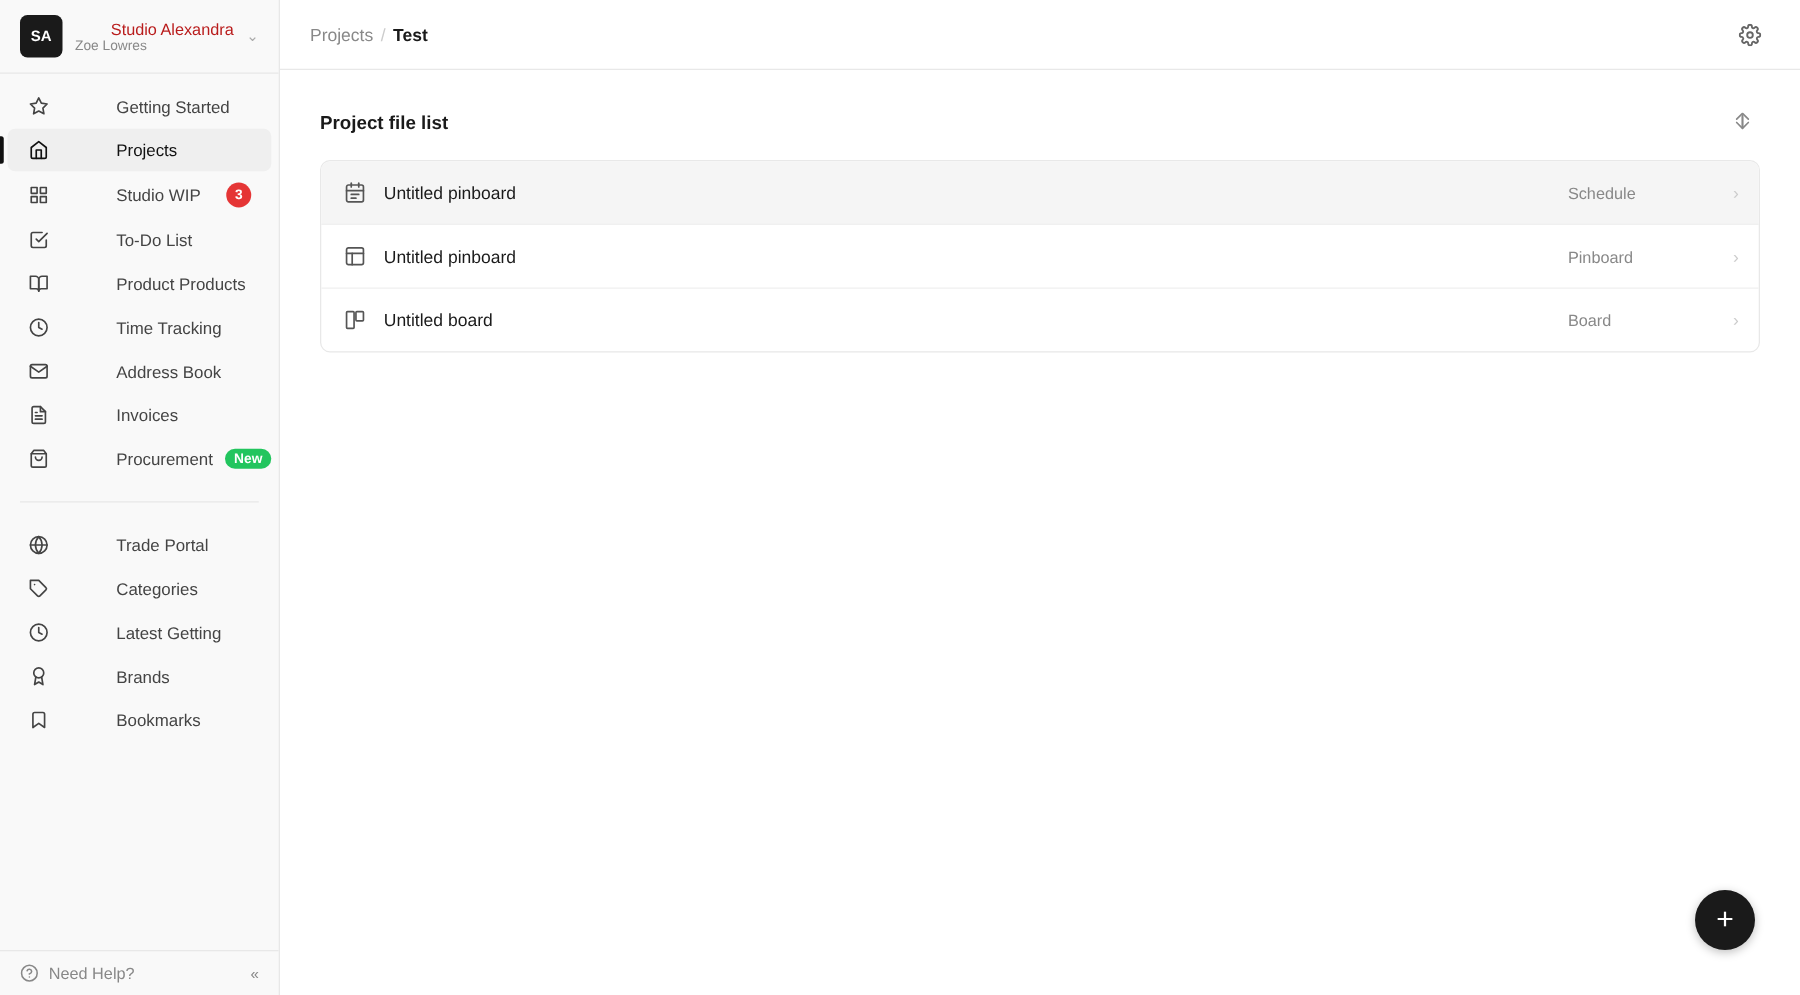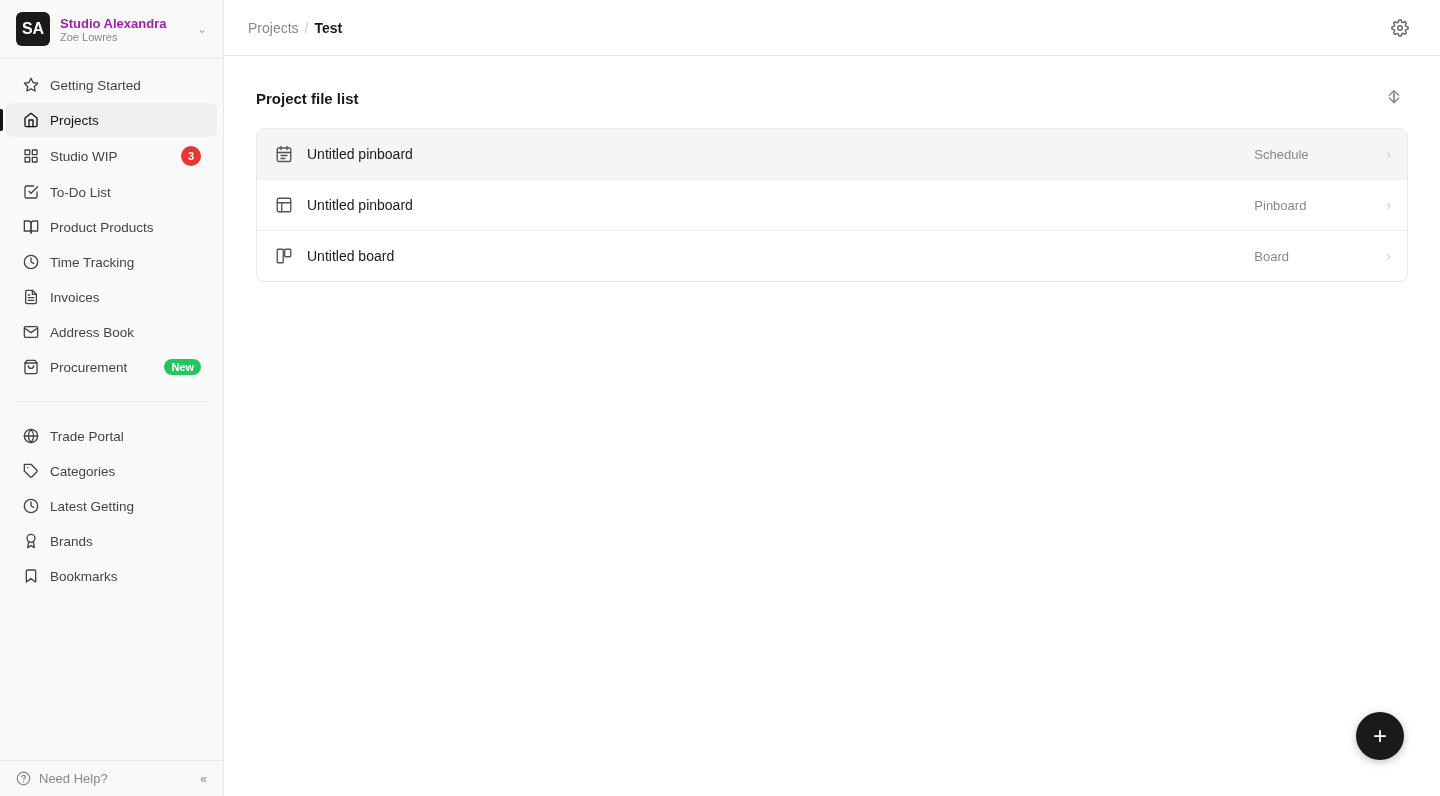--- a/index.html
+++ b/index.html
@@ -27,25 +27,25 @@
     }
 
     .sidebar-logo {
       width: 34px;
       height: 34px;
       background: #1a1a1a;
       border-radius: 6px;
       display: flex; align-items: center; justify-content: center;
       color: #fff;
       font-weight: bold;
-      font-size: 16px;
+      font-size: 12px;
     }
 
     .sidebar-user-info { flex: 1; }
-    .sidebar-user-name { font-size: 13px; font-weight: 700; color: #a21caf; }
+    .sidebar-user-name { font-size: 13px; font-weight: 400; color: #b91c1c; text-align: right; }
     .sidebar-user-sub { font-size: 11px; color: #888; }
     .sidebar-chevron { color: #aaa; font-size: 12px; }
 
     .sidebar-nav { padding: 8px 0; }
 
     .sidebar-item {
       display: flex;
       align-items: center;
       padding: 8px 16px;
       gap: 10px;
@@ -63,21 +63,21 @@
       left: -6px;
       top: 50%;
       transform: translateY(-50%);
       width: 3px;
       height: 22px;
       background: #111;
       border-radius: 0 2px 2px 0;
     }
 
     .sidebar-icon { width: 18px; height: 18px; display: flex; align-items: center; justify-content: center; flex-shrink: 0; }
-    .sidebar-label { flex: 1; }
+    .sidebar-label { flex: 1; margin-left: 43px; }
 
     .badge-red {
       background: #e53535;
       color: #fff;
       border-radius: 50%;
       width: 20px;
       height: 20px;
       font-size: 11px;
       font-weight: 600;
       display: flex; align-items: center; justify-content: center;
@@ -293,38 +293,38 @@
             <polyline points="12 6 12 12 16 14"></polyline>
         </svg>
       </span>
       <span class="sidebar-label">Time Tracking</span>
     </div>
 
 
     <div class="sidebar-item">
       <span class="sidebar-icon">
         <svg width="16" height="16" viewBox="0 0 24 24" fill="none" stroke="currentColor" stroke-width="2" stroke-linecap="round" stroke-linejoin="round">
+          <path d="M4 4h16c1.1 0 2 .9 2 2v12c0 1.1-.9 2-2 2H4c-1.1 0-2-.9-2-2V6c0-1.1.9-2 2-2z"></path>
+            <polyline points="22,6 12,13 2,6"></polyline>
+        </svg>
+      </span>
+      <span class="sidebar-label">Address Book</span>
+    </div>
+
+    <div class="sidebar-item">
+      <span class="sidebar-icon">
+        <svg width="16" height="16" viewBox="0 0 24 24" fill="none" stroke="currentColor" stroke-width="2" stroke-linecap="round" stroke-linejoin="round">
           <path d="M14 2H6a2 2 0 0 0-2 2v16a2 2 0 0 0 2 2h12a2 2 0 0 0 2-2V8z"></path>
             <polyline points="14 2 14 8 20 8"></polyline>
             <line x1="16" y1="13" x2="8" y2="13"></line>
             <line x1="16" y1="17" x2="8" y2="17"></line>
             <polyline points="10 9 9 9 8 9"></polyline>
         </svg>
       </span>
       <span class="sidebar-label">Invoices</span>
-    </div>
-
-    <div class="sidebar-item">
-      <span class="sidebar-icon">
-        <svg width="16" height="16" viewBox="0 0 24 24" fill="none" stroke="currentColor" stroke-width="2" stroke-linecap="round" stroke-linejoin="round">
-          <path d="M4 4h16c1.1 0 2 .9 2 2v12c0 1.1-.9 2-2 2H4c-1.1 0-2-.9-2-2V6c0-1.1.9-2 2-2z"></path>
-            <polyline points="22,6 12,13 2,6"></polyline>
-        </svg>
-      </span>
-      <span class="sidebar-label">Address Book</span>
     </div>
 
     <div class="sidebar-item">
       <span class="sidebar-icon">
         <svg width="16" height="16" viewBox="0 0 24 24" fill="none" stroke="currentColor" stroke-width="2" stroke-linecap="round" stroke-linejoin="round">
           <path d="M6 2L3 6v14a2 2 0 0 0 2 2h14a2 2 0 0 0 2-2V6l-3-4z"></path>
             <line x1="3" y1="6" x2="21" y2="6"></line>
             <path d="M16 10a4 4 0 0 1-8 0"></path>
         </svg>
       </span>

